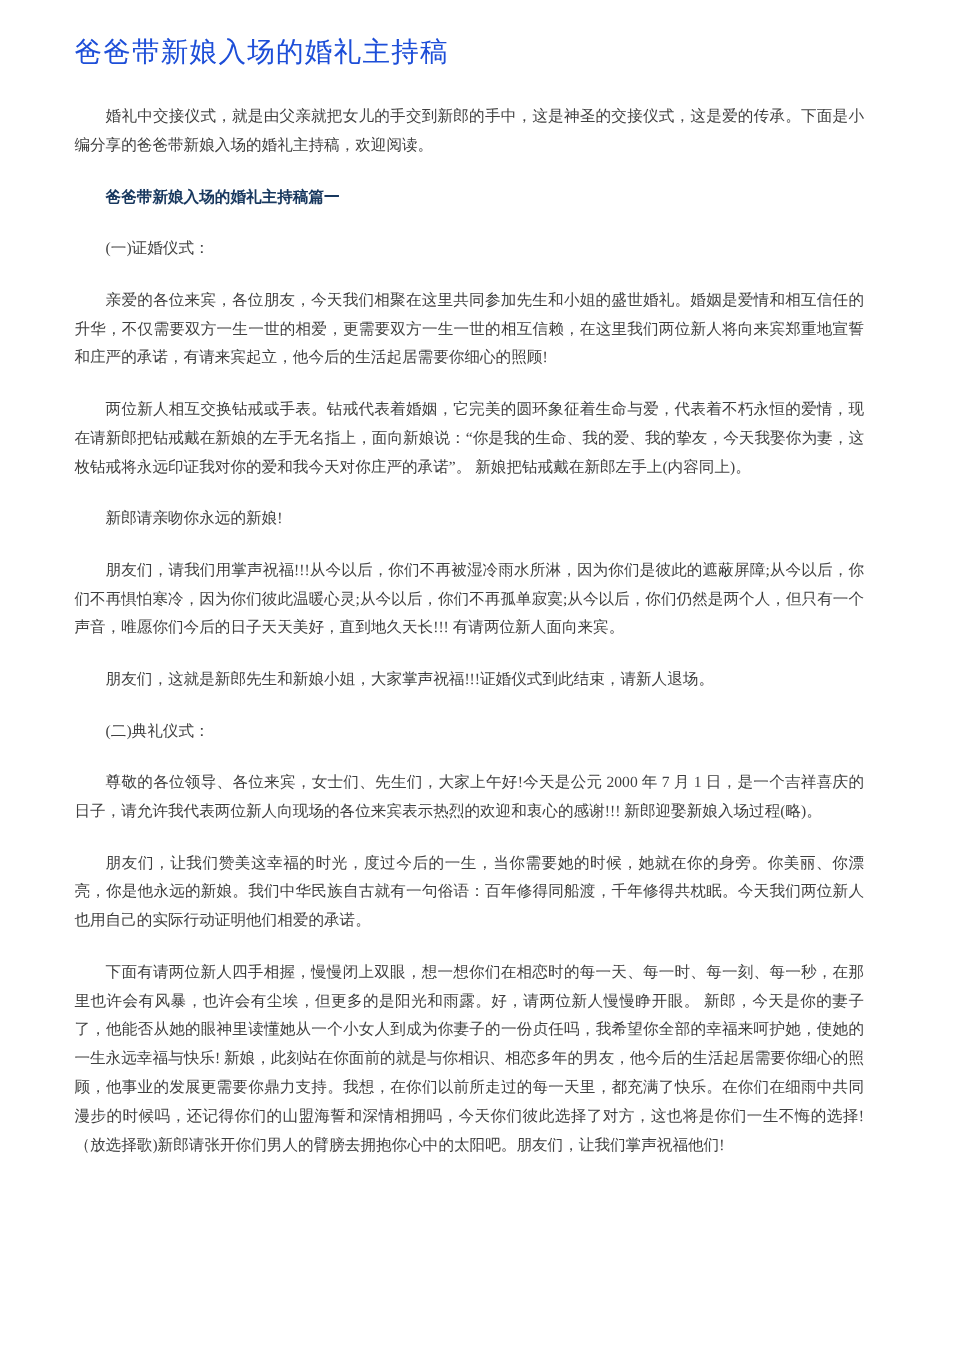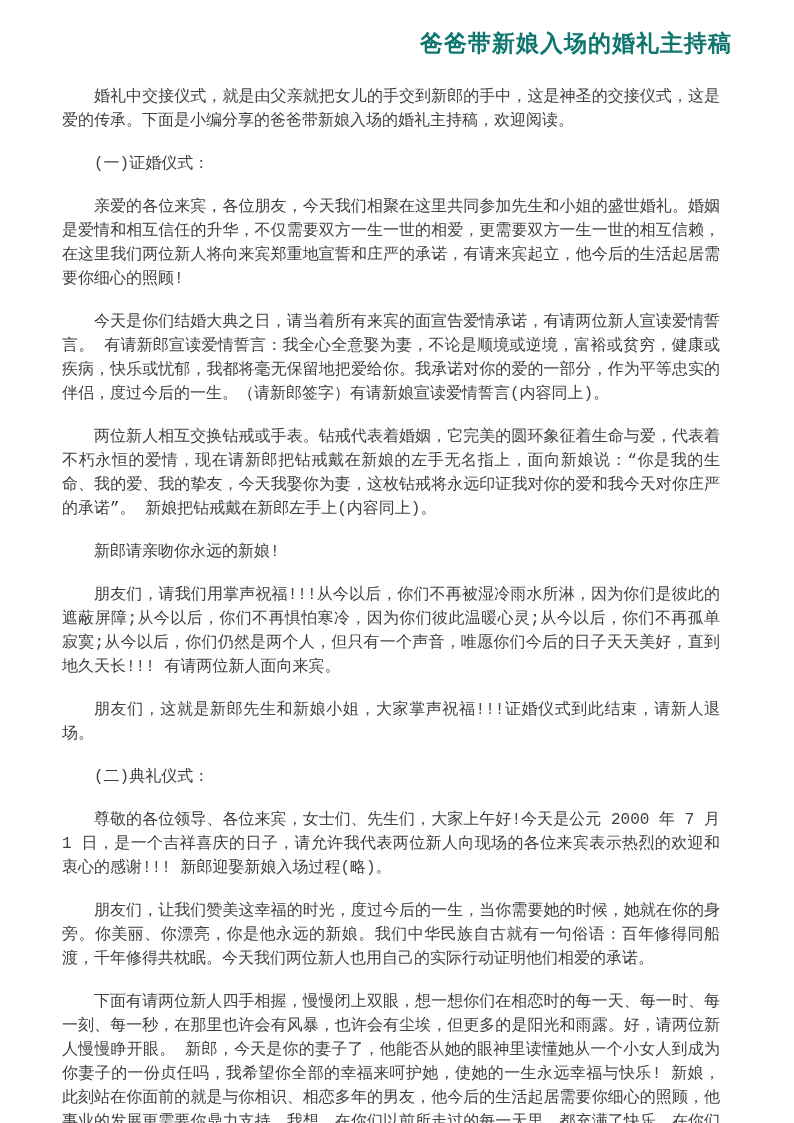--- a/index.html
+++ b/index.html
@@ -13,51 +13,50 @@
     height: 1123px;
     margin: 0 auto;
     background: #ffffff;
     overflow: hidden;
     box-sizing: border-box;
     padding: 28px 62px 0 62px;
     font-family: "Liberation Serif", "DejaVu Serif", serif;
   }
   .doc-title {
     margin: 0 0 26px 0;
-    text-align: right;
+    text-align: left;
     font-size: 23px;
-    font-weight: bold;
-    color: #0f766e;
+    font-weight: normal;
+    color: #1d4ed8;
     letter-spacing: 1px;
   }
   .para {
     margin: 0 12px 19px 0;
-    font-size: 16px;
+    font-size: 13px;
     line-height: 24px;
     color: #3f3f3f;
     text-align: justify;
     text-indent: 2em;
     word-break: break-all;
-    font-family: Liberation Mono, monospace;
   }
   .para.section-heading {
     font-weight: bold;
     color: #17375e;
   }
 </style>
 </head>
 <body>
 
 <div class="page">
   <h1 class="doc-title">爸爸带新娘入场的婚礼主持稿</h1>
 
   <p class="para">婚礼中交接仪式，就是由父亲就把女儿的手交到新郎的手中，这是神圣的交接仪式，这是爱的传承。下面是小编分享的爸爸带新娘入场的婚礼主持稿，欢迎阅读。</p>
+  <p class="para section-heading">爸爸带新娘入场的婚礼主持稿篇一</p>
   <p class="para">(一)证婚仪式：</p>
   <p class="para">亲爱的各位来宾，各位朋友，今天我们相聚在这里共同参加先生和小姐的盛世婚礼。婚姻是爱情和相互信任的升华，不仅需要双方一生一世的相爱，更需要双方一生一世的相互信赖，在这里我们两位新人将向来宾郑重地宣誓和庄严的承诺，有请来宾起立，他今后的生活起居需要你细心的照顾!</p>
-  <p class="para">今天是你们结婚大典之日，请当着所有来宾的面宣告爱情承诺，有请两位新人宣读爱情誓言。 有请新郎宣读爱情誓言：我全心全意娶为妻，不论是顺境或逆境，富裕或贫穷，健康或疾病，快乐或忧郁，我都将毫无保留地把爱给你。我承诺对你的爱的一部分，作为平等忠实的伴侣，度过今后的一生。（请新郎签字）有请新娘宣读爱情誓言(内容同上)。</p>
   <p class="para">两位新人相互交换钻戒或手表。钻戒代表着婚姻，它完美的圆环象征着生命与爱，代表着不朽永恒的爱情，现在请新郎把钻戒戴在新娘的左手无名指上，面向新娘说：“你是我的生命、我的爱、我的挚友，今天我娶你为妻，这枚钻戒将永远印证我对你的爱和我今天对你庄严的承诺”。 新娘把钻戒戴在新郎左手上(内容同上)。</p>
   <p class="para">新郎请亲吻你永远的新娘!</p>
   <p class="para">朋友们，请我们用掌声祝福!!!从今以后，你们不再被湿冷雨水所淋，因为你们是彼此的遮蔽屏障;从今以后，你们不再惧怕寒冷，因为你们彼此温暖心灵;从今以后，你们不再孤单寂寞;从今以后，你们仍然是两个人，但只有一个声音，唯愿你们今后的日子天天美好，直到地久天长!!! 有请两位新人面向来宾。</p>
   <p class="para">朋友们，这就是新郎先生和新娘小姐，大家掌声祝福!!!证婚仪式到此结束，请新人退场。</p>
   <p class="para">(二)典礼仪式：</p>
   <p class="para">尊敬的各位领导、各位来宾，女士们、先生们，大家上午好!今天是公元 2000 年 7 月 1 日，是一个吉祥喜庆的日子，请允许我代表两位新人向现场的各位来宾表示热烈的欢迎和衷心的感谢!!! 新郎迎娶新娘入场过程(略)。</p>
   <p class="para">朋友们，让我们赞美这幸福的时光，度过今后的一生，当你需要她的时候，她就在你的身旁。你美丽、你漂亮，你是他永远的新娘。我们中华民族自古就有一句俗语：百年修得同船渡，千年修得共枕眠。今天我们两位新人也用自己的实际行动证明他们相爱的承诺。</p>
   <p class="para">下面有请两位新人四手相握，慢慢闭上双眼，想一想你们在相恋时的每一天、每一时、每一刻、每一秒，在那里也许会有风暴，也许会有尘埃，但更多的是阳光和雨露。好，请两位新人慢慢睁开眼。 新郎，今天是你的妻子了，他能否从她的眼神里读懂她从一个小女人到成为你妻子的一份贞任吗，我希望你全部的幸福来呵护她，使她的一生永远幸福与快乐! 新娘，此刻站在你面前的就是与你相识、相恋多年的男友，他今后的生活起居需要你细心的照顾，他事业的发展更需要你鼎力支持。我想，在你们以前所走过的每一天里，都充满了快乐。在你们在细雨中共同漫步的时候吗，还记得你们的山盟海誓和深情相拥吗，今天你们彼此选择了对方，这也将是你们一生不悔的选择!（放选择歌)新郎请张开你们男人的臂膀去拥抱你心中的太阳吧。朋友们，让我们掌声祝福他们!</p>
 
 </div>

